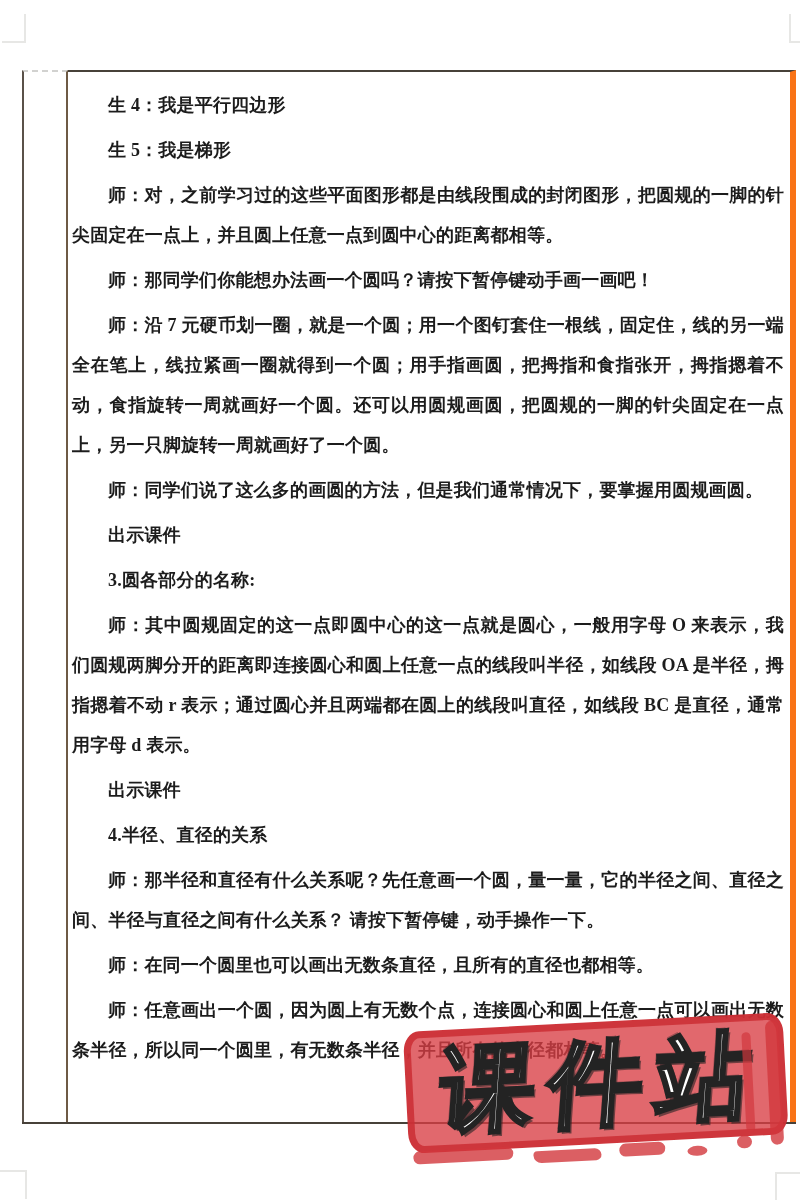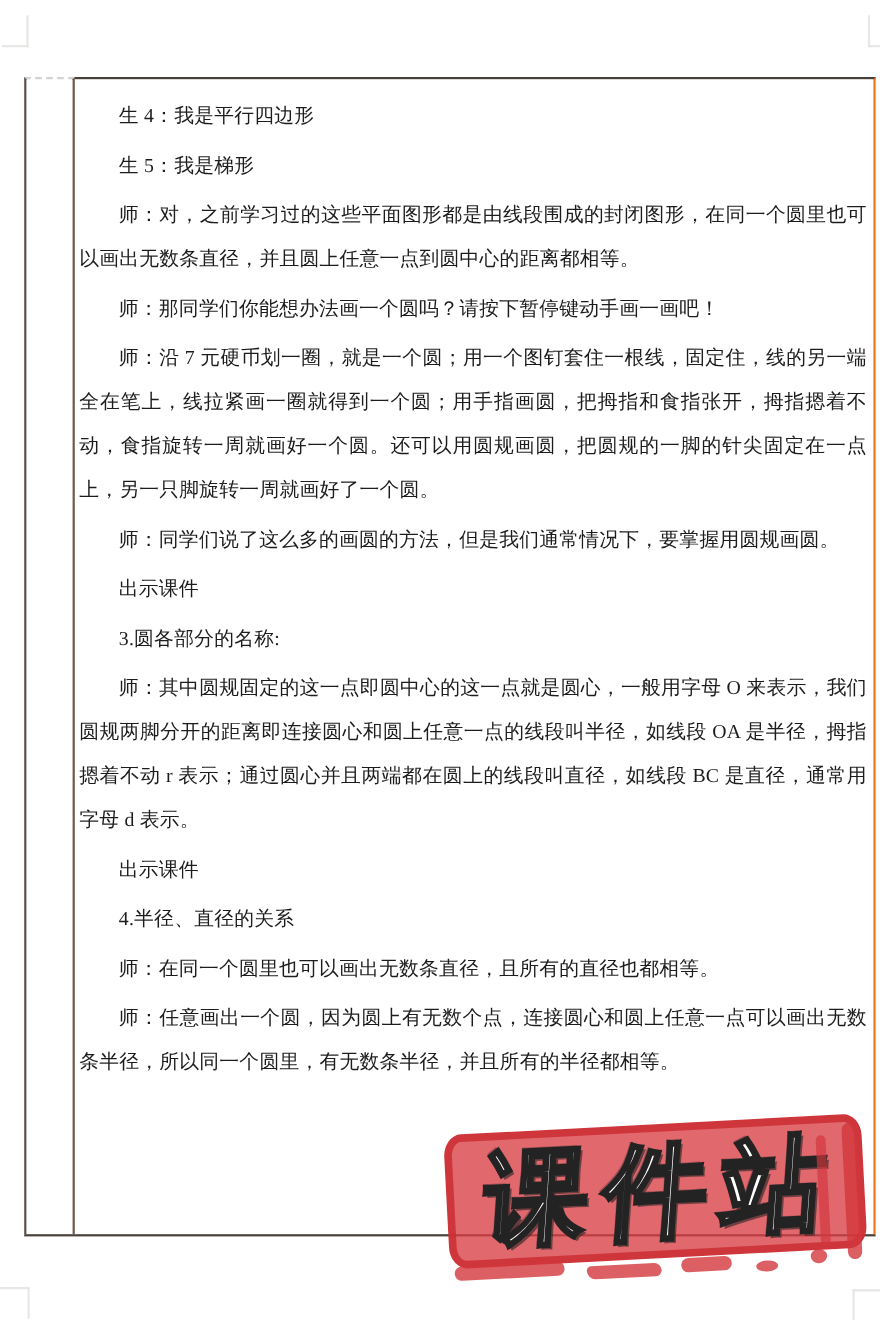--- a/index.html
+++ b/index.html
@@ -23,23 +23,24 @@
   }
   .strip{
     width:46px;box-sizing:border-box;flex:0 0 46px;
     border-left:2px solid #5a5149;
     border-right:2px solid #6e5a45;
     border-top:2px dashed #d2d2d0;
   }
   .content{
     flex:1;box-sizing:border-box;
     border-top:2px solid #474139;
-    border-right:2px solid #f97316;
+    border-right:6px solid #f97316;
     padding:13px 6px 0 4px;
     color:#1c1c1c;
+    font-weight:bold;
   }
   .content p{
     margin:0 0 5px 0;
     font-size:18px;
     line-height:40px;
     text-indent:2em;
     text-align:justify;
     letter-spacing:0.2px;
   }
 
@@ -81,29 +82,30 @@
 <div class="corner tl"></div>
 <div class="corner tr"></div>
 <div class="corner bl"></div>
 <div class="corner br"></div>
 
 <div class="doc-table">
   <div class="strip"></div>
   <div class="content">
     <p>生 4：我是平行四边形</p>
     <p>生 5：我是梯形</p>
-    <p>师：对，之前学习过的这些平面图形都是由线段围成的封闭图形，在同一个圆里也可以画出无数条直径，并且圆上任意一点到圆中心的距离都相等。</p>
+    <p>师：对，之前学习过的这些平面图形都是由线段围成的封闭图形，把圆规的一脚的针尖固定在一点上，并且圆上任意一点到圆中心的距离都相等。</p>
     <p>师：那同学们你能想办法画一个圆吗？请按下暂停键动手画一画吧！</p>
     <p>师：沿 7 元硬币划一圈，就是一个圆；用一个图钉套住一根线，固定住，线的另一端全在笔上，线拉紧画一圈就得到一个圆；用手指画圆，把拇指和食指张开，拇指摁着不动，食指旋转一周就画好一个圆。还可以用圆规画圆，把圆规的一脚的针尖固定在一点上，另一只脚旋转一周就画好了一个圆。</p>
     <p>师：同学们说了这么多的画圆的方法，但是我们通常情况下，要掌握用圆规画圆。</p>
     <p>出示课件</p>
     <p>3.圆各部分的名称:</p>
     <p>师：其中圆规固定的这一点即圆中心的这一点就是圆心，一般用字母 O 来表示，我们圆规两脚分开的距离即连接圆心和圆上任意一点的线段叫半径，如线段 OA 是半径，拇指摁着不动 r 表示；通过圆心并且两端都在圆上的线段叫直径，如线段 BC 是直径，通常用字母 d 表示。</p>
     <p>出示课件</p>
     <p>4.半径、直径的关系</p>
+    <p>师：那半径和直径有什么关系呢？先任意画一个圆，量一量，它的半径之间、直径之间、半径与直径之间有什么关系？ 请按下暂停键，动手操作一下。</p>
     <p>师：在同一个圆里也可以画出无数条直径，且所有的直径也都相等。</p>
     <p>师：任意画出一个圆，因为圆上有无数个点，连接圆心和圆上任意一点可以画出无数条半径，所以同一个圆里，有无数条半径，并且所有的半径都相等。</p>
   </div>
 </div>
 
 <div class="stamp">
   <div class="stamp-body">
     <span class="stamp-text">课件站</span>
   </div>
   <div class="blob b1"></div>

